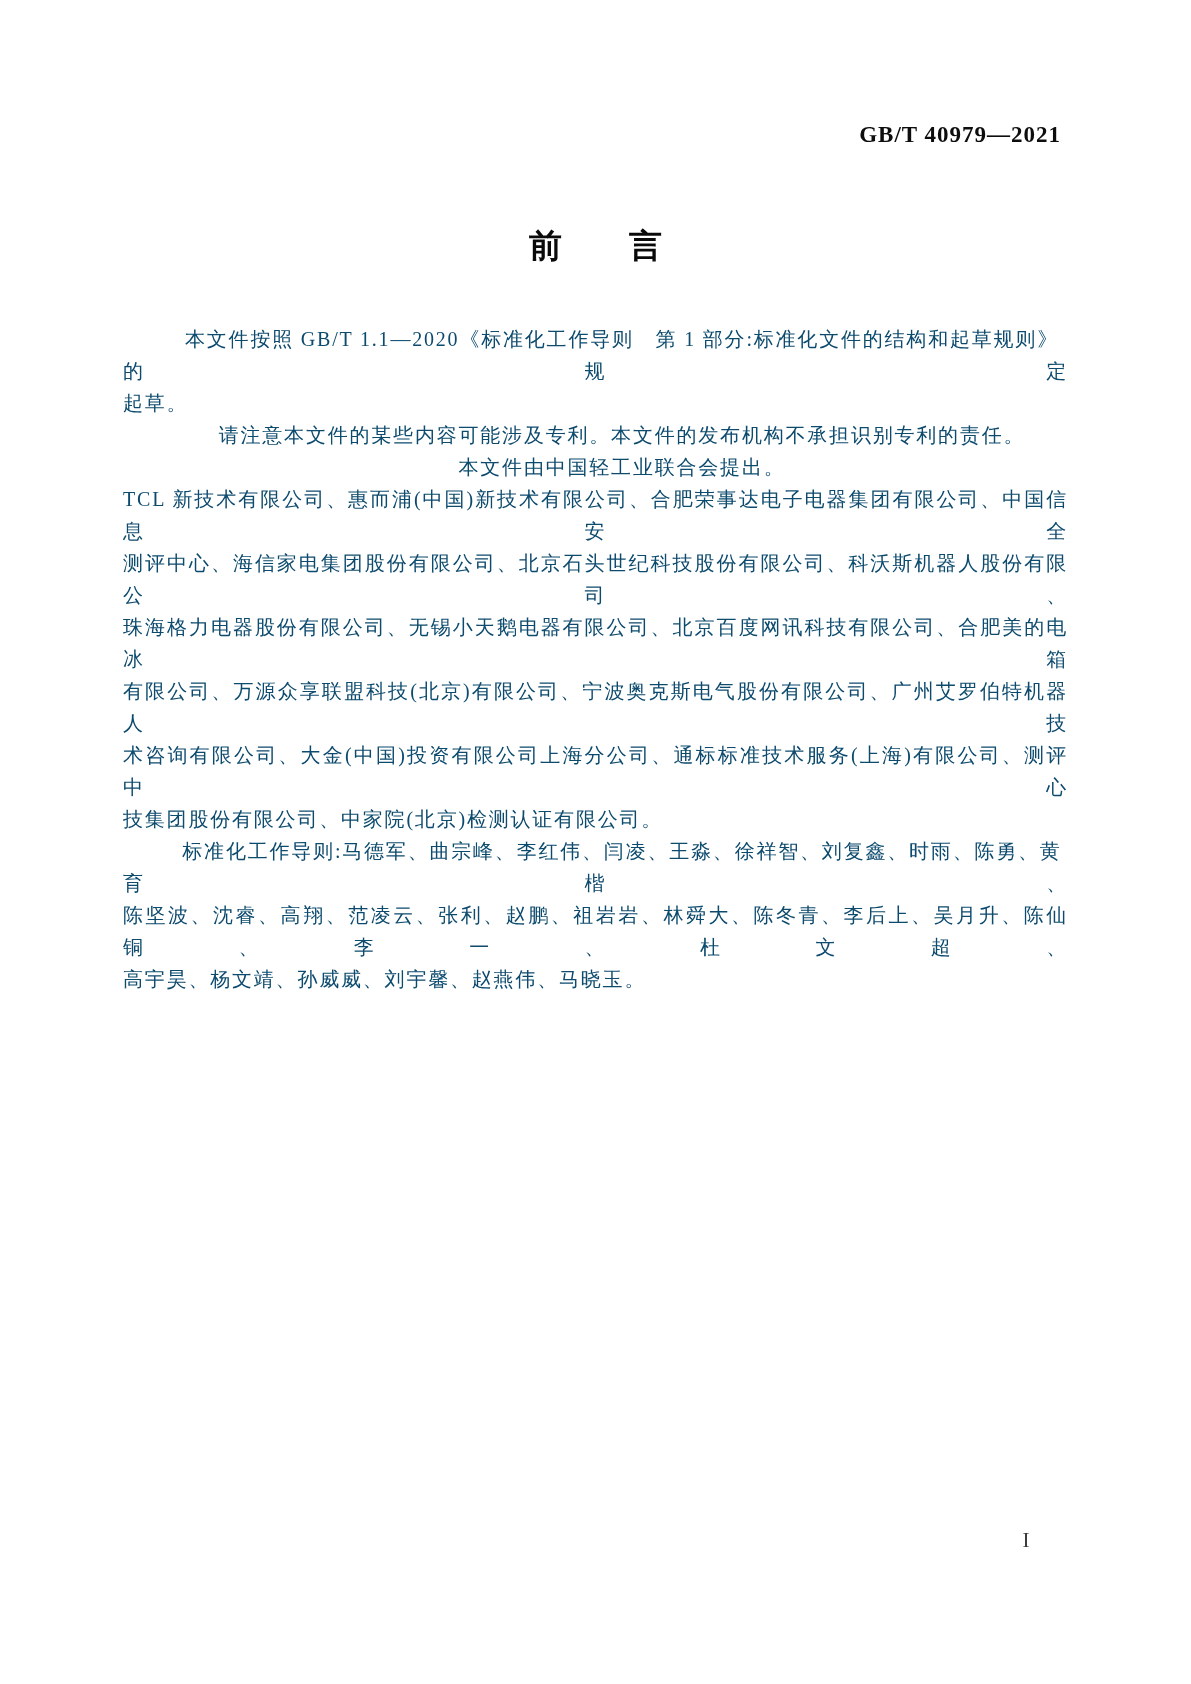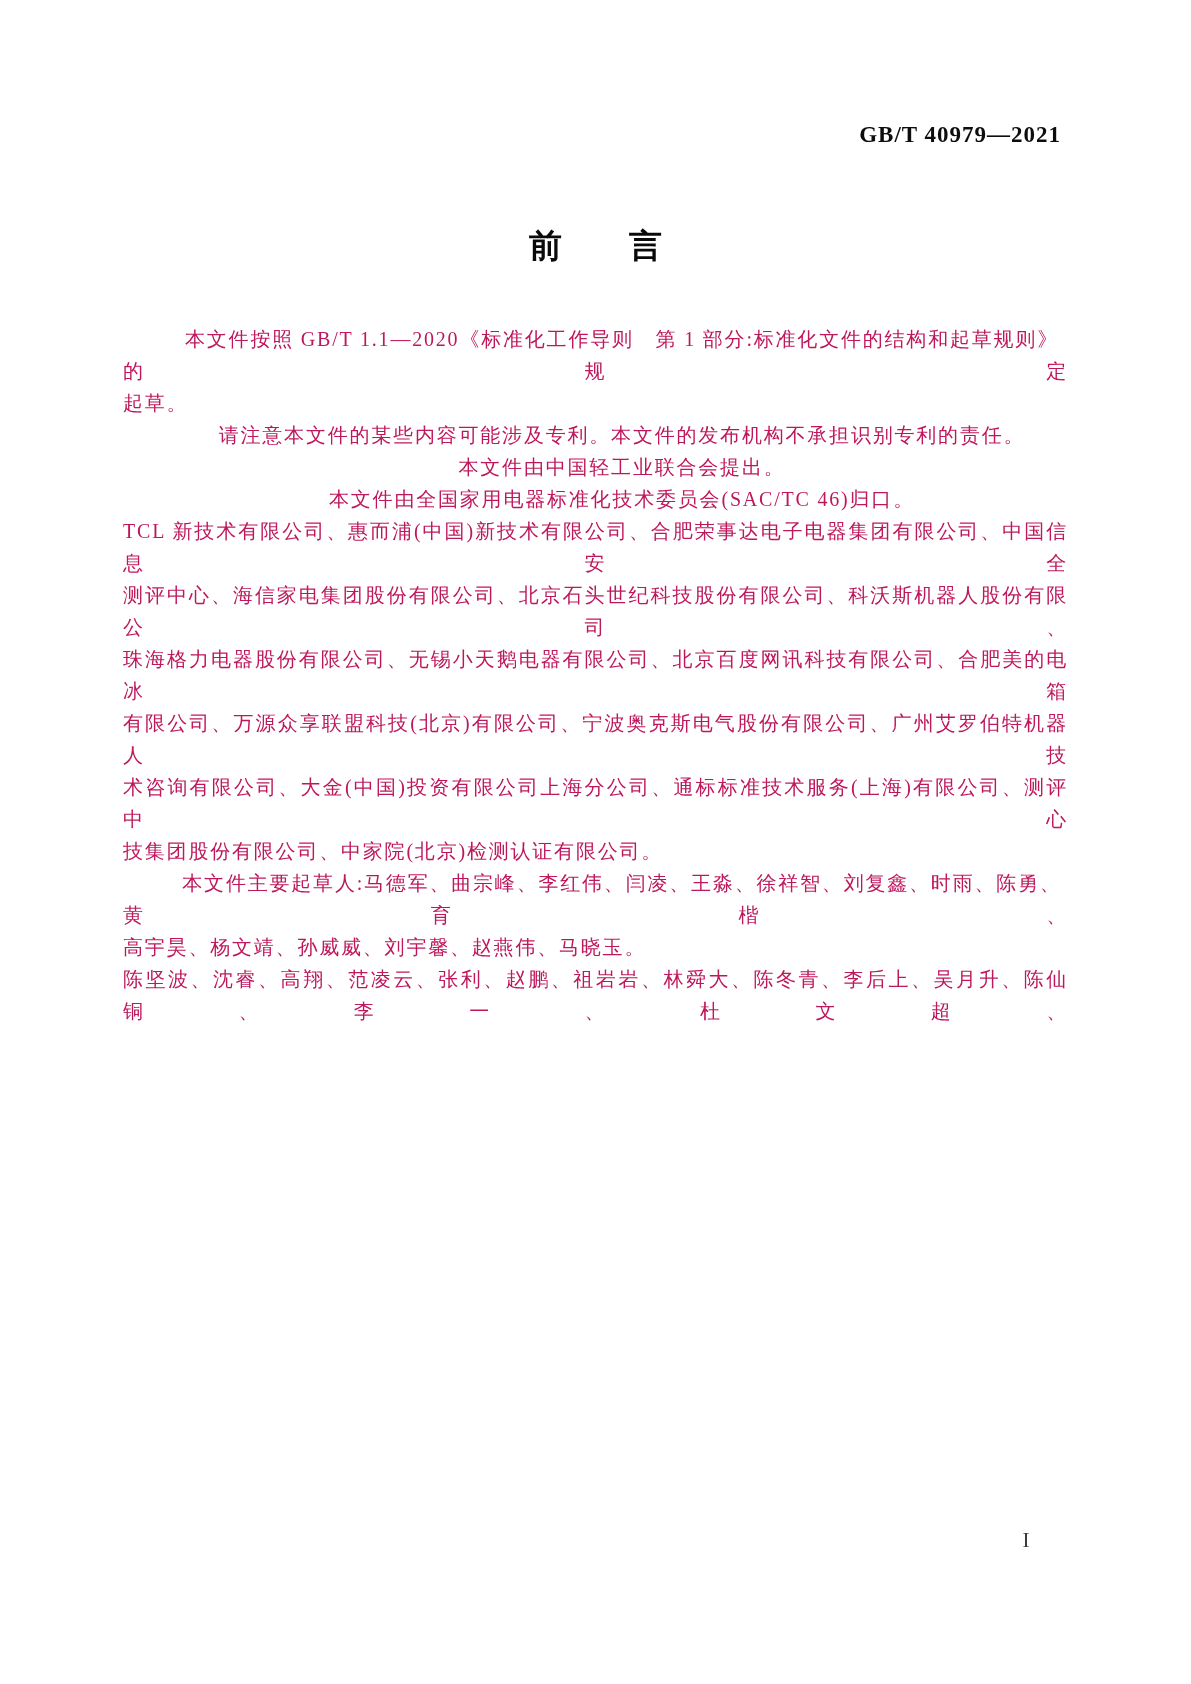--- a/index.html
+++ b/index.html
@@ -41,21 +41,21 @@
   }
   .body {
     position: absolute;
     top: 323px;
     left: 123px;
     width: 945px;
     font-family: "Liberation Serif", "DejaVu Serif", serif;
     font-size: 20px;
     line-height: 32px;
     letter-spacing: 1.8px;
-    color: #be185d;
+    color: #0c4a6e;
   }
   .line {
     text-align: left;
     min-height: 32px;
   }
   .line.fill {
     text-align: justify;
     text-align-last: justify;
   }
   .line.indent {
@@ -83,27 +83,26 @@
   <div class="title">
     <span>前</span>
     <span>言</span>
   </div>
 
   <div class="body">
       <div class="line indent fill">本文件按照 GB/T 1.1—2020《标准化工作导则　第 1 部分:标准化文件的结构和起草规则》的规定</div>
       <div class="line">起草。</div>
       <div class="line indent">请注意本文件的某些内容可能涉及专利。本文件的发布机构不承担识别专利的责任。</div>
       <div class="line indent">本文件由中国轻工业联合会提出。</div>
-      <div class="line indent">本文件由全国家用电器标准化技术委员会(SAC/TC 46)归口。</div>
       <div class="line fill">TCL 新技术有限公司、惠而浦(中国)新技术有限公司、合肥荣事达电子电器集团有限公司、中国信息安全</div>
       <div class="line fill">测评中心、海信家电集团股份有限公司、北京石头世纪科技股份有限公司、科沃斯机器人股份有限公司、</div>
       <div class="line fill">珠海格力电器股份有限公司、无锡小天鹅电器有限公司、北京百度网讯科技有限公司、合肥美的电冰箱</div>
       <div class="line fill">有限公司、万源众享联盟科技(北京)有限公司、宁波奥克斯电气股份有限公司、广州艾罗伯特机器人技</div>
       <div class="line fill">术咨询有限公司、大金(中国)投资有限公司上海分公司、通标标准技术服务(上海)有限公司、测评中心</div>
       <div class="line">技集团股份有限公司、中家院(北京)检测认证有限公司。</div>
-      <div class="line indent fill">本文件主要起草人:马德军、曲宗峰、李红伟、闫凌、王淼、徐祥智、刘复鑫、时雨、陈勇、黄育楷、</div>
+      <div class="line indent fill">标准化工作导则:马德军、曲宗峰、李红伟、闫凌、王淼、徐祥智、刘复鑫、时雨、陈勇、黄育楷、</div>
+      <div class="line fill">陈坚波、沈睿、高翔、范凌云、张利、赵鹏、祖岩岩、林舜大、陈冬青、李后上、吴月升、陈仙铜、李一、杜文超、</div>
       <div class="line">高宇昊、杨文靖、孙威威、刘宇馨、赵燕伟、马晓玉。</div>
-      <div class="line fill">陈坚波、沈睿、高翔、范凌云、张利、赵鹏、祖岩岩、林舜大、陈冬青、李后上、吴月升、陈仙铜、李一、杜文超、</div>
     </div>
 
   <div class="page-number">I</div>
 
 </div>
 
 </body></html>

